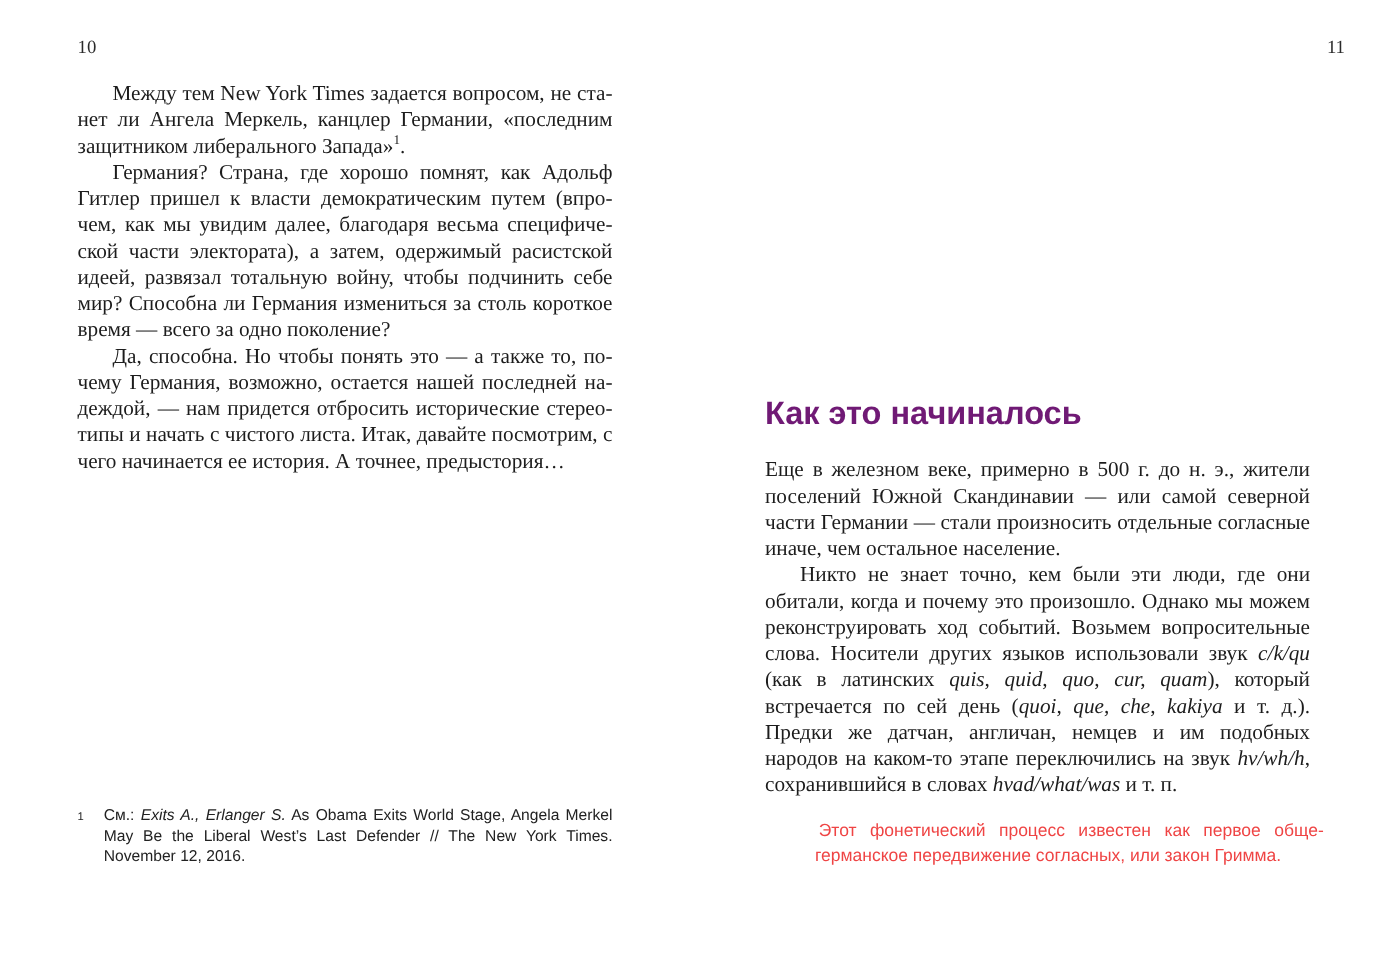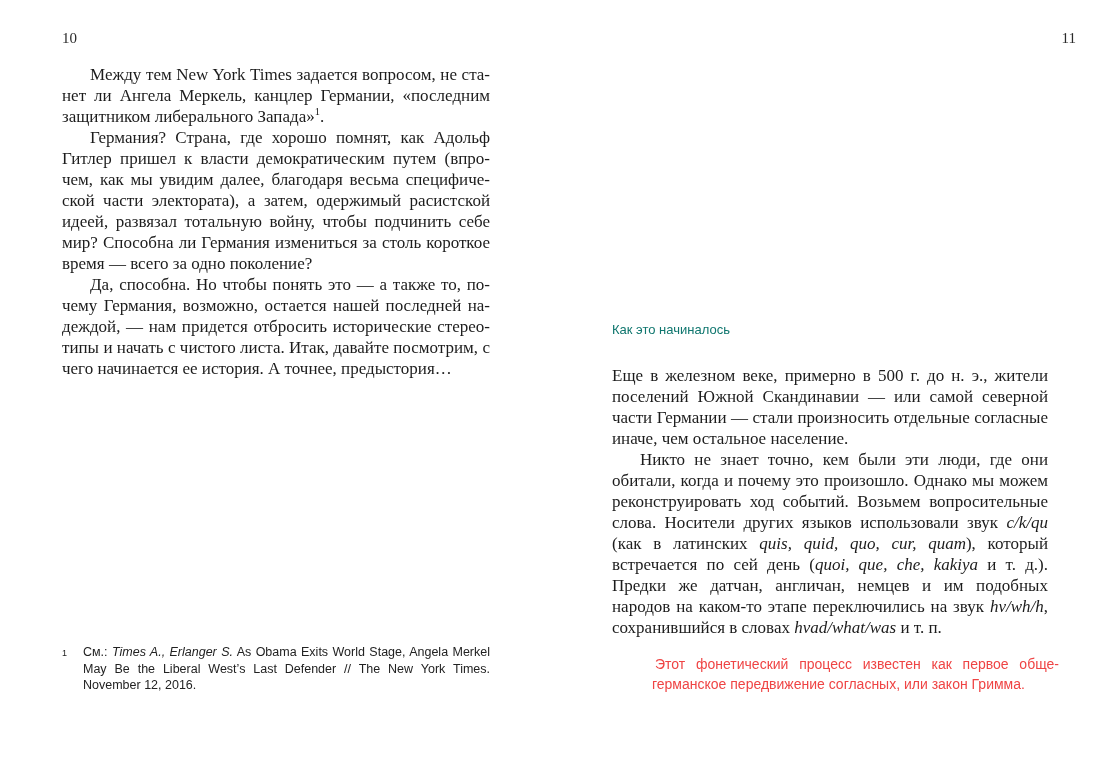--- a/index.html
+++ b/index.html
@@ -50,24 +50,24 @@
   sup {
     font-size: 62%;
     vertical-align: super;
     line-height: 0;
   }
   .heading {
     position: absolute;
     left: 612px;
     top: 318px;
     font-family: "Liberation Sans", sans-serif;
-    font-weight: normal;
-    font-size: 13px;
+    font-weight: bold;
+    font-size: 26px;
     line-height: 24px;
-    color: #0f766e;
+    color: #701a75;
   }
   .footnote {
     position: absolute;
     left: 62px;
     top: 644px;
     width: 428px;
     display: flex;
     font-family: "Liberation Sans", sans-serif;
     font-size: 12.5px;
     line-height: 16.5px;
@@ -107,21 +107,21 @@
   <div class="pageno pageno-left">10</div>
 
   <div class="body-text left-body">
     <p class="indent"><span>Между тем New York Times задается вопросом, не ста­нет ли Ангела Меркель, канцлер Германии, «последним защитником либерального Запада»</span><sup>1</sup><span>.</span></p>
     <p class="indent"><span>Германия? Страна, где хорошо помнят, как Адольф Гитлер пришел к власти демократическим путем (впро­чем, как мы увидим далее, благодаря весьма специфиче­ской части электората), а затем, одержимый расистской идеей, развязал тотальную войну, чтобы подчинить себе мир? Способна ли Германия измениться за столь корот­кое время — всего за одно поколение?</span></p>
     <p class="indent"><span>Да, способна. Но чтобы понять это — а также то, по­чему Германия, возможно, остается нашей последней на­деждой, — нам придется отбросить исторические стерео­типы и начать с чистого листа. Итак, давайте посмотрим, с чего начинается ее история. А точнее, предыстория…</span></p>
   </div>
 
   <div class="footnote">
     <span class="marker">1</span>
-    <span class="ftext"><span>См.: </span><i>Times A., Erlanger S.</i><span> As Obama Exits World Stage, Angela Merkel May Be the Liberal West’s Last Defender // The New York Times. November 12, 2016.</span></span>
+    <span class="ftext"><span>См.: </span><i>Exits A., Erlanger S.</i><span> As Obama Exits World Stage, Angela Merkel May Be the Liberal West’s Last Defender // The New York Times. November 12, 2016.</span></span>
   </div>
 
   <div class="pageno pageno-right">11</div>
 
   <div class="heading">Как это начиналось</div>
 
   <div class="body-text right-body">
     <p><span>Еще в железном веке, примерно в 500 г. до н. э., жители поселений Южной Скандинавии — или самой северной части Германии — стали произносить отдельные соглас­ные иначе, чем остальное население.</span></p>
     <p class="indent"><span>Никто не знает точно, кем были эти люди, где они обитали, когда и почему это произошло. Однако мы мо­жем реконструировать ход событий. Возьмем вопроси­тельные слова. Носители других языков использовали звук </span><i>c/k/qu</i><span> (как в латинских </span><i>quis, quid, quo, cur, quam</i><span>), который встречается по сей день (</span><i>quoi, que, che, kakiya</i><span> и т. д.). Предки же датчан, англичан, немцев и им подоб­ных народов на каком-то этапе переключились на звук </span><i>hv/wh/h</i><span>, сохранившийся в словах </span><i>hvad/what/was</i><span> и т. п.</span></p>
   </div>

